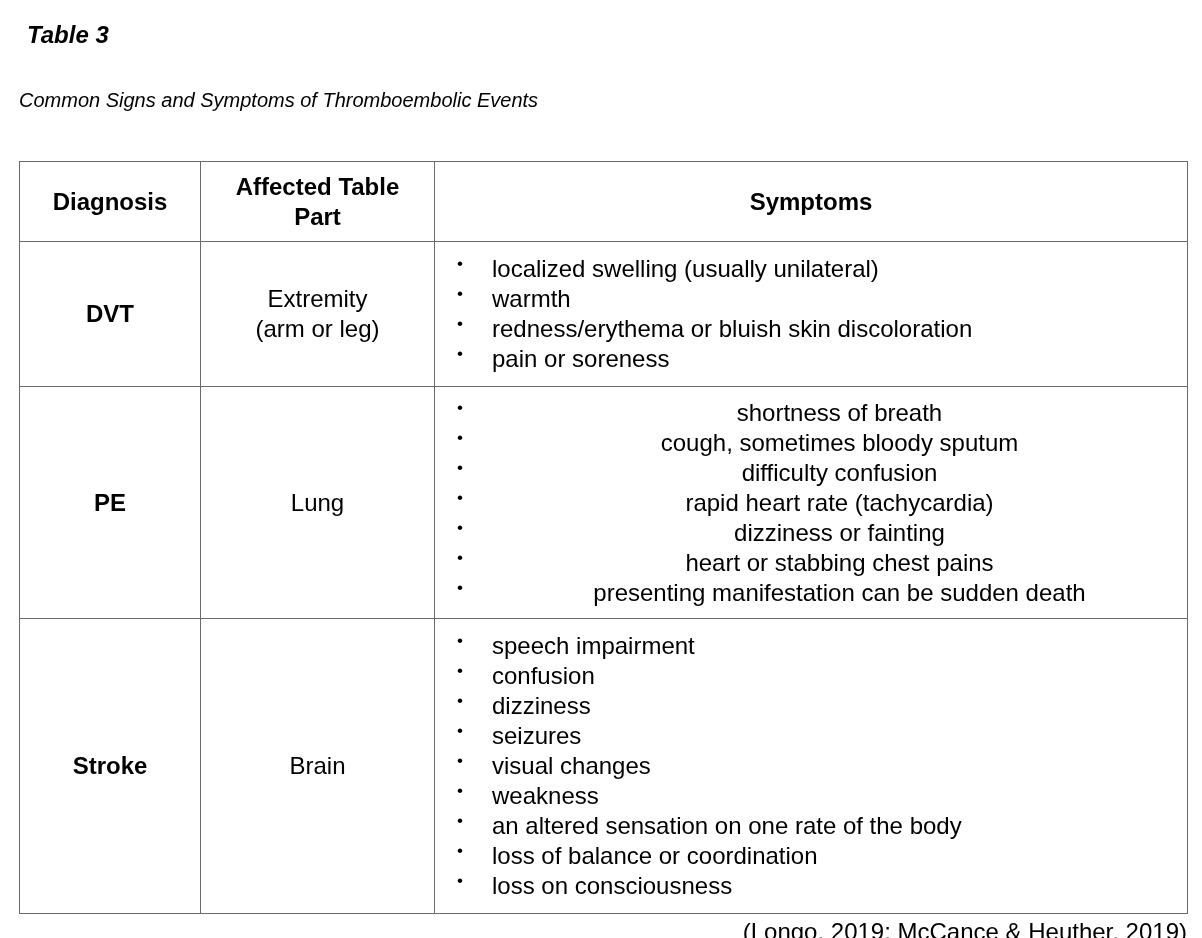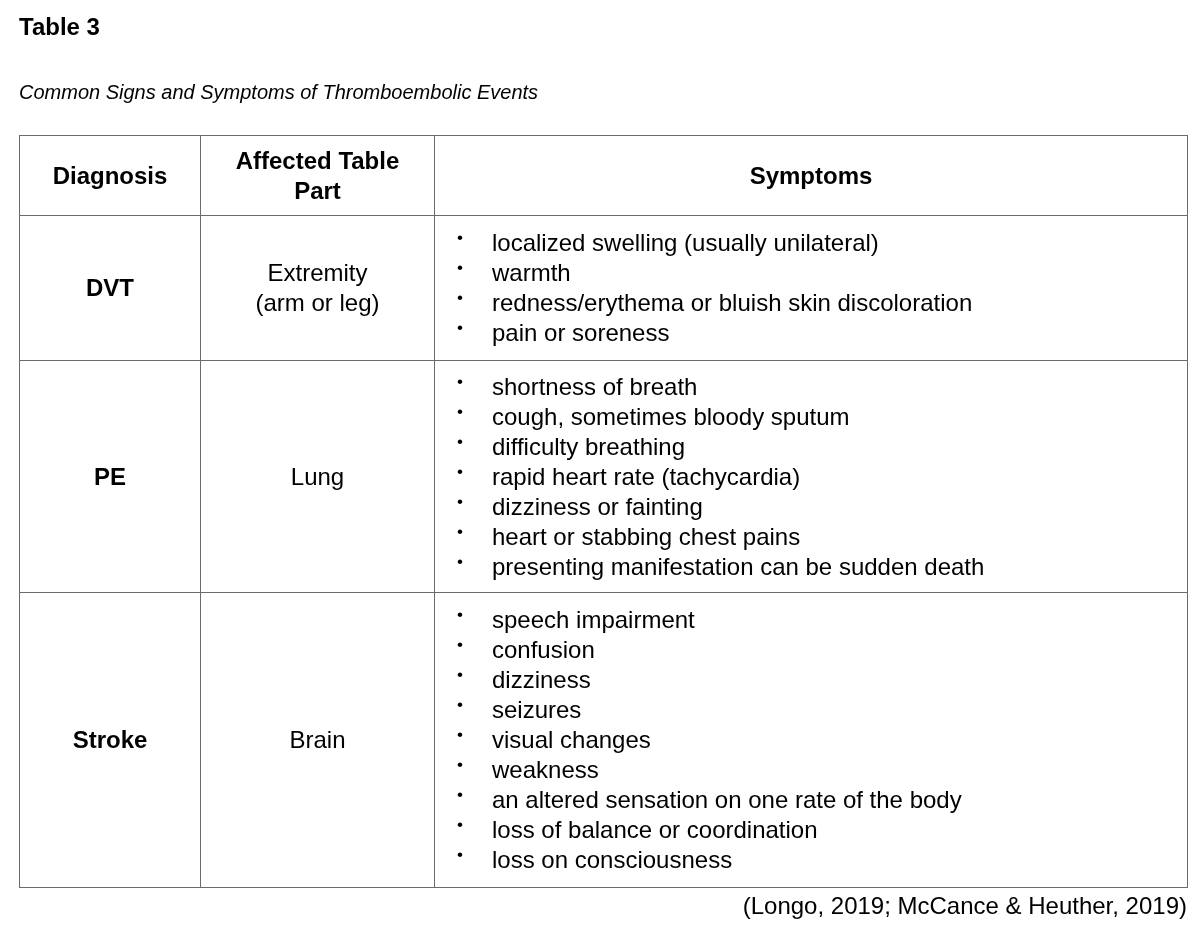--- a/index.html
+++ b/index.html
@@ -13,53 +13,54 @@
     color: #000000;
   }
   .page {
     padding: 13px 15px 0 19px;
     width: 1202px;
   }
   .table-label {
     font-size: 24px;
     font-weight: bold;
     line-height: 28px;
-    margin: 0;
+    margin: 8px;
+    font-style: italic;
   }
   .table-caption {
     font-size: 20px;
     font-style: italic;
     line-height: 28px;
     margin-top: 37px;
   }
   table.symptoms-table {
     border-collapse: collapse;
     table-layout: fixed;
     width: 1168px;
-    margin-top: 29px;
+    margin-top: 47px;
   }
   table.symptoms-table th,
   table.symptoms-table td {
     border: 1px solid #6b6b6b;
     padding: 0;
     vertical-align: middle;
     font-size: 24px;
   }
   col.col-diagnosis { width: 181px; }
   col.col-bodypart  { width: 234px; }
   col.col-symptoms  { width: 753px; }
   thead th {
     font-weight: bold;
     text-align: center;
     height: 80px;
     line-height: 30px;
     white-space: pre-line;
   }
   tr.row-dvt    td { height: 145px; }
-  tr.row-pe     td { height: 232px; }
+  tr.row-pe     td { height: 232px; text-align: center; }
   tr.row-stroke td { height: 295px; }
   td.diagnosis-cell {
     font-weight: bold;
     text-align: center;
   }
   td.bodypart-cell {
     text-align: center;
     white-space: pre-line;
     line-height: 30px;
   }
@@ -126,21 +127,21 @@
             </ul>
         </td>
       </tr>
       <tr class="row-pe">
         <td class="diagnosis-cell">PE</td>
         <td class="bodypart-cell">Lung</td>
         <td class="symptoms-cell">
           <ul class="symptom-list">
               <li>shortness of breath</li>
               <li>cough, sometimes bloody sputum</li>
-              <li>difficulty breathing</li>
+              <li>difficulty confusion</li>
               <li>rapid heart rate (tachycardia)</li>
               <li>dizziness or fainting</li>
               <li>heart or stabbing chest pains</li>
               <li>presenting manifestation can be sudden death</li>
             </ul>
         </td>
       </tr>
       <tr class="row-stroke">
         <td class="diagnosis-cell">Stroke</td>
         <td class="bodypart-cell">Brain</td>

